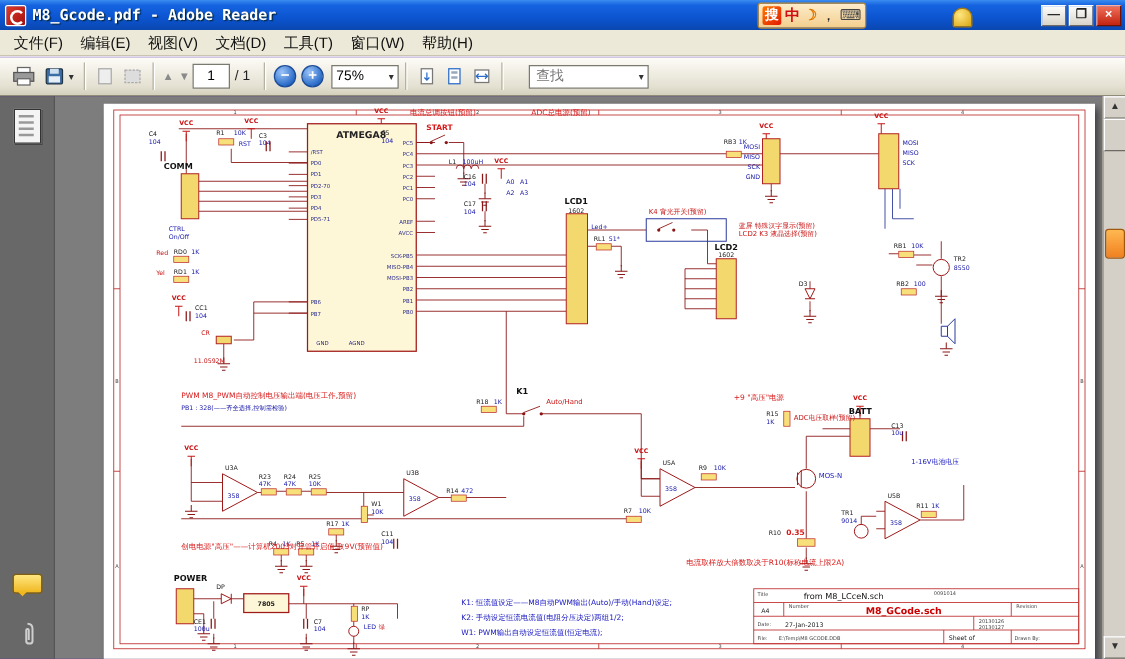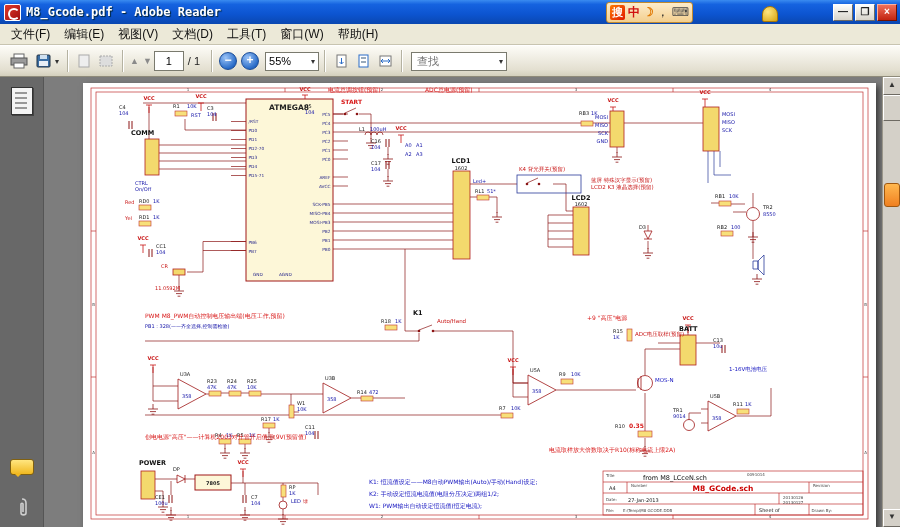--- a/index.html
+++ b/index.html
@@ -26,21 +26,21 @@
   .menu-item{font-size:12px;color:#111;padding:2px 7px;}
   
   .toolbar{height:30px;background:linear-gradient(180deg,#fdfcf7,#e3dfd0 80%,#d4d0bd);border-top:1px solid #fff;border-bottom:1px solid #8f8b7a;display:flex;align-items:center;padding:0 6px;}
   .sep{width:1px;height:22px;background:#b5b2a1;box-shadow:1px 0 0 #fff;margin:0 5px;}
   .tbtn{height:24px;display:flex;align-items:center;padding:0 3px;}
   .drop{font-size:8px;color:#333;margin-left:2px;}
   .pagebox{width:24px;height:16px;border:1px solid #7a7a6e;background:#fff;font-size:11px;text-align:center;line-height:16px;}
   .pagetotal{font-size:11px;color:#222;margin:0 6px 0 4px;}
   .zbtn{width:16px;height:16px;border-radius:50%;background:radial-gradient(circle at 35% 30%,#9cc4f8,#2a6cc8 70%,#1b4c97);border:1px solid #1b4c97;color:#fff;font-weight:bold;font-size:12px;line-height:14px;text-align:center;margin:0 2px;}
   .zoombox{width:46px;height:17px;border:1px solid #7a7a6e;background:#fff;display:flex;align-items:center;justify-content:space-between;padding:0 3px;font-size:11px;margin-left:4px;}
-  .findbox{width:88px;height:17px;border:1px solid #7a7a6e;background:#fff;display:flex;align-items:center;justify-content:space-between;padding:0 3px;margin-left:4px;}
+  .findbox{width:88px;height:17px;border:1px solid #7a7a6e;background:#fff;display:flex;align-items:center;justify-content:space-between;padding:0 3px;margin-left:16px;}
   .findbox input{border:none;outline:none;width:66px;font-size:11px;color:#666;font-family:"Liberation Sans",sans-serif;background:transparent;}
   .navarrow{font-size:9px;color:#8a8a8a;margin:0 2px;}
   .icon-svg{display:block;}
   
   .content{position:absolute;top:77px;left:0;right:0;bottom:0;}
   .sidebar{position:absolute;left:0;top:0;bottom:0;width:43px;background:#686868;border-right:1px solid #555;}
   .sb-pages{position:absolute;left:11px;top:10px;width:20px;height:26px;background:#f4f4f4;border:1px solid #333;box-shadow:1px 1px 0 #444;}
   .sb-pages::after{content:"";position:absolute;left:3px;top:4px;width:12px;height:2px;background:#999;box-shadow:0 5px 0 #999,0 10px 0 #999,0 15px 0 #999;}
   .sb-comment{position:absolute;left:10px;top:382px;width:22px;height:14px;background:linear-gradient(180deg,#ffe680,#f0b820);border:1px solid #806010;border-radius:3px;}
   .sb-comment::after{content:"";position:absolute;left:3px;top:13px;border:4px solid transparent;border-top-color:#f0b820;}
@@ -143,21 +143,21 @@
     </div>
     <div class="sep"></div>
     <span class="navarrow">▲</span>
     <span class="navarrow">▼</span>
     <input class="pagebox" value="1" style="">
     <span class="pagetotal">/ 1</span>
     <div class="sep"></div>
     <div class="zbtn">−</div>
     <div class="zbtn">+</div>
     <div class="zoombox">
-      <span>55%</span>
+      <span>75%</span>
       <span class="drop">▾</span>
     </div>
     <div class="sep"></div>
     <div class="tbtn">
       <svg class="icon-svg" width="16" height="16">
         <rect x="4" y="2" width="9" height="12" fill="#fff" stroke="#777"></rect>
         <path d="M8.5,5 v6 M6.5,9 l2,2 2,-2" stroke="#2a6cc8" fill="none"></path>
       </svg>
     </div>
     <div class="tbtn">

